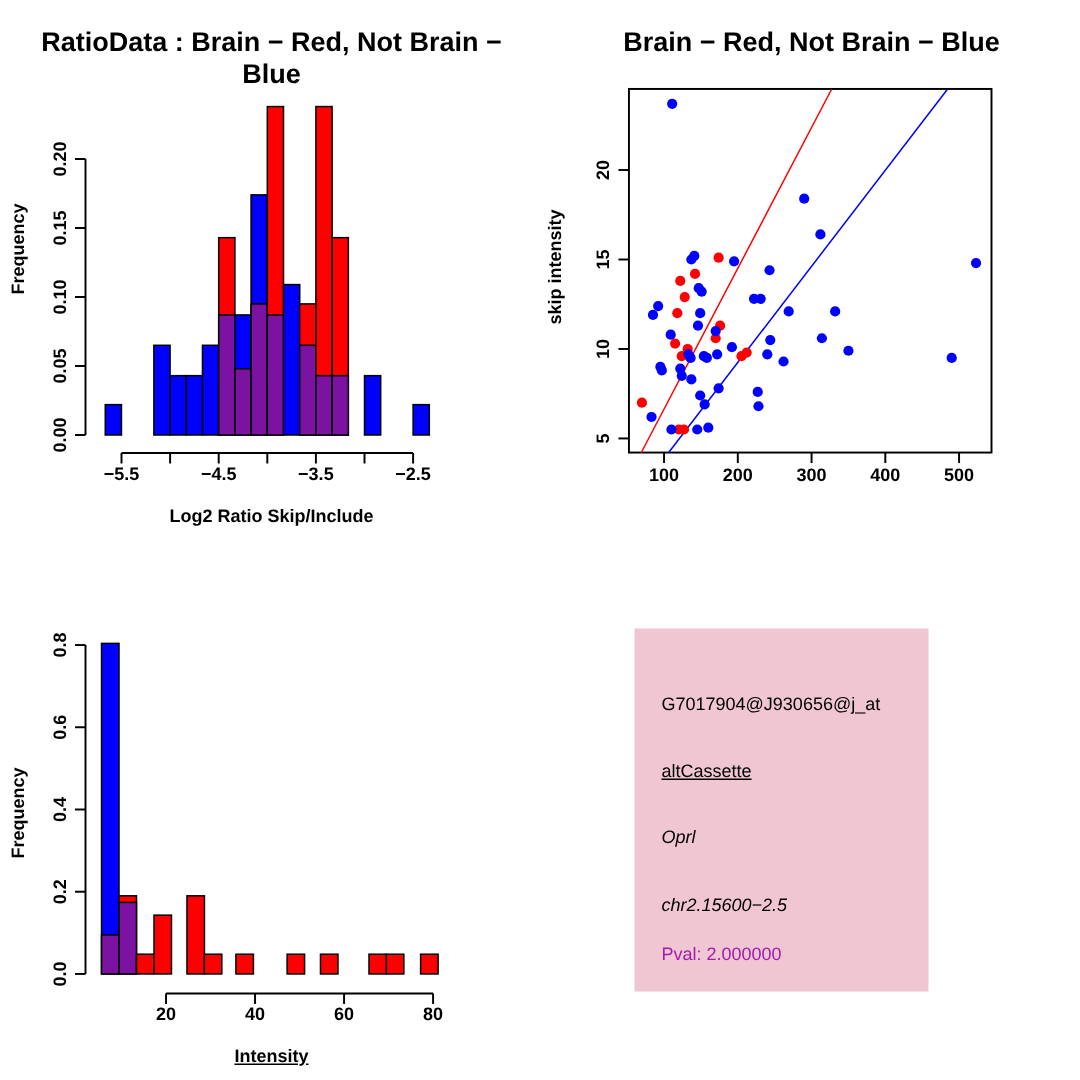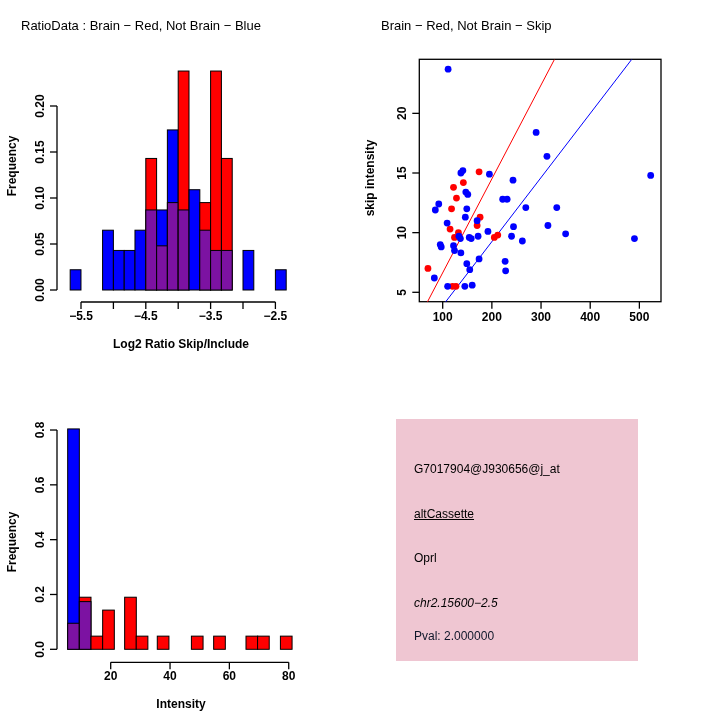--- a/index.html
+++ b/index.html
@@ -1,19 +1,19 @@
 <!DOCTYPE html>
 <html><head>
 <meta charset="utf-8">
 <style>
   html,body{margin:0;padding:0;background:#fff;}
   .figure{position:relative;width:720px;height:720px;background:#ffffff;overflow:hidden;
           font-family:"Liberation Sans","DejaVu Sans",sans-serif;}
   svg{position:absolute;left:0;top:0;}
-  .t{position:absolute;font-size:13px;font-weight:normal;text-align:left;color:#000;}
+  .t{position:absolute;font-size:18px;font-weight:bold;text-align:center;color:#000;}
   .axl{position:absolute;font-size:12px;font-weight:bold;text-align:center;color:#000;}
   .rot{width:150px;height:16px;transform:rotate(-90deg);}
   .info{position:absolute;}
   .il{position:absolute;left:18px;font-size:12px;white-space:nowrap;color:#000;}
 </style>
 </head>
 <body>
 
 <div class="figure">
 
@@ -175,30 +175,30 @@
       <circle cx="505.1459" cy="261.28200000000004" r="3.4" fill="#0000FF"></circle>
       <circle cx="469.7435" cy="269.633" r="3.4" fill="#0000FF"></circle>
       <circle cx="505.6376" cy="270.826" r="3.4" fill="#0000FF"></circle>
       <circle cx="434.3411" cy="277.98400000000004" r="3.4" fill="#0000FF"></circle>
       <circle cx="447.61699999999996" cy="286.33500000000004" r="3.4" fill="#0000FF"></circle>
       <circle cx="464.8265" cy="286.33500000000004" r="3.4" fill="#0000FF"></circle>
       <circle cx="472.202" cy="285.142" r="3.4" fill="#0000FF"></circle>
     </svg>
 
   <div class="t" style="left:21px;top:18px;width:320px;">RatioData : Brain − Red, Not Brain − Blue</div>
-  <div class="t" style="left:381px;top:18px;width:320px;">Brain − Red, Not Brain − Skip</div>
+  <div class="t" style="left:381px;top:18px;width:320px;">Brain − Red, Not Brain − Blue</div>
 
   <div class="axl" style="left:81px;top:337px;width:200px;">Log2 Ratio Skip/Include</div>
-  <div class="axl" style="left:81px;top:697px;width:200px;">Intensity</div>
+  <div class="axl" style="left:81px;top:697px;width:200px;text-decoration:underline;">Intensity</div>
 
   <div class="axl rot" style="left:-62px;top:158px;">Frequency</div>
   <div class="axl rot" style="left:296px;top:170px;">skip intensity</div>
   <div class="axl rot" style="left:-62px;top:534px;">Frequency</div>
 
-  <div class="info" id="info-panel" style="left: 396px; top: 419px; width: 242px; height: 242px; background: rgb(239, 198, 210);">
+  <div class="info" id="info-panel" style="left: 423px; top: 419px; width: 196px; height: 242px; background: rgb(239, 198, 210);">
     <div class="il" style="top:43px;">G7017904@J930656@j_at</div>
     <div class="il" style="top:88px;text-decoration:underline;">altCassette</div>
-    <div class="il" style="top:132px;">Oprl</div>
+    <div class="il" style="top:132px;font-style:italic;">Oprl</div>
     <div class="il" style="top:177px;font-style:italic;">chr2.15600−2.5</div>
-    <div class="il" id="pval-line" style="top: 210px; color: #0f172a;">Pval: 2.000000</div>
+    <div class="il" id="pval-line" style="top: 210px; color: #a21caf;">Pval: 2.000000</div>
   </div>
 
 </div>
 
 </body></html>

